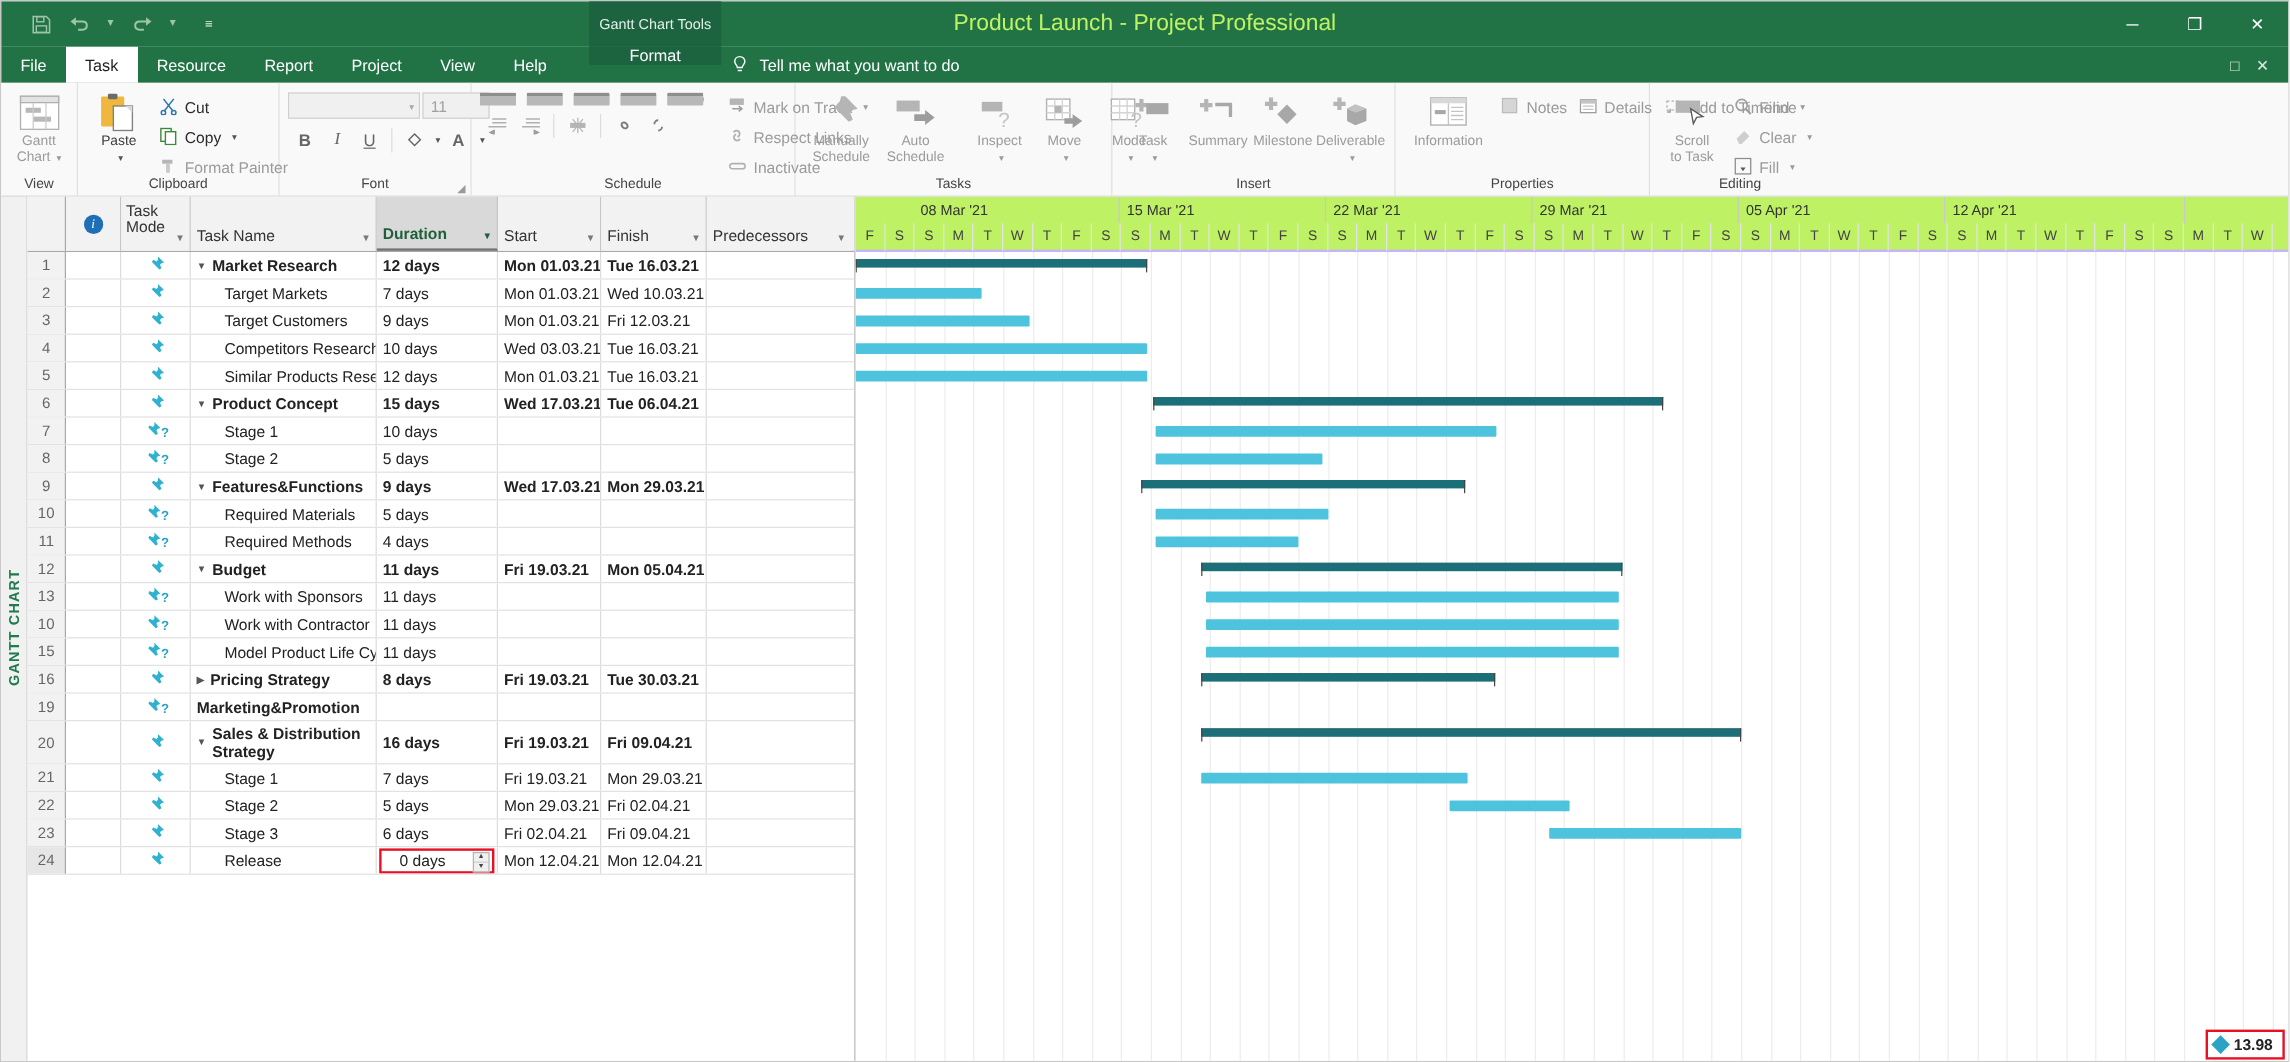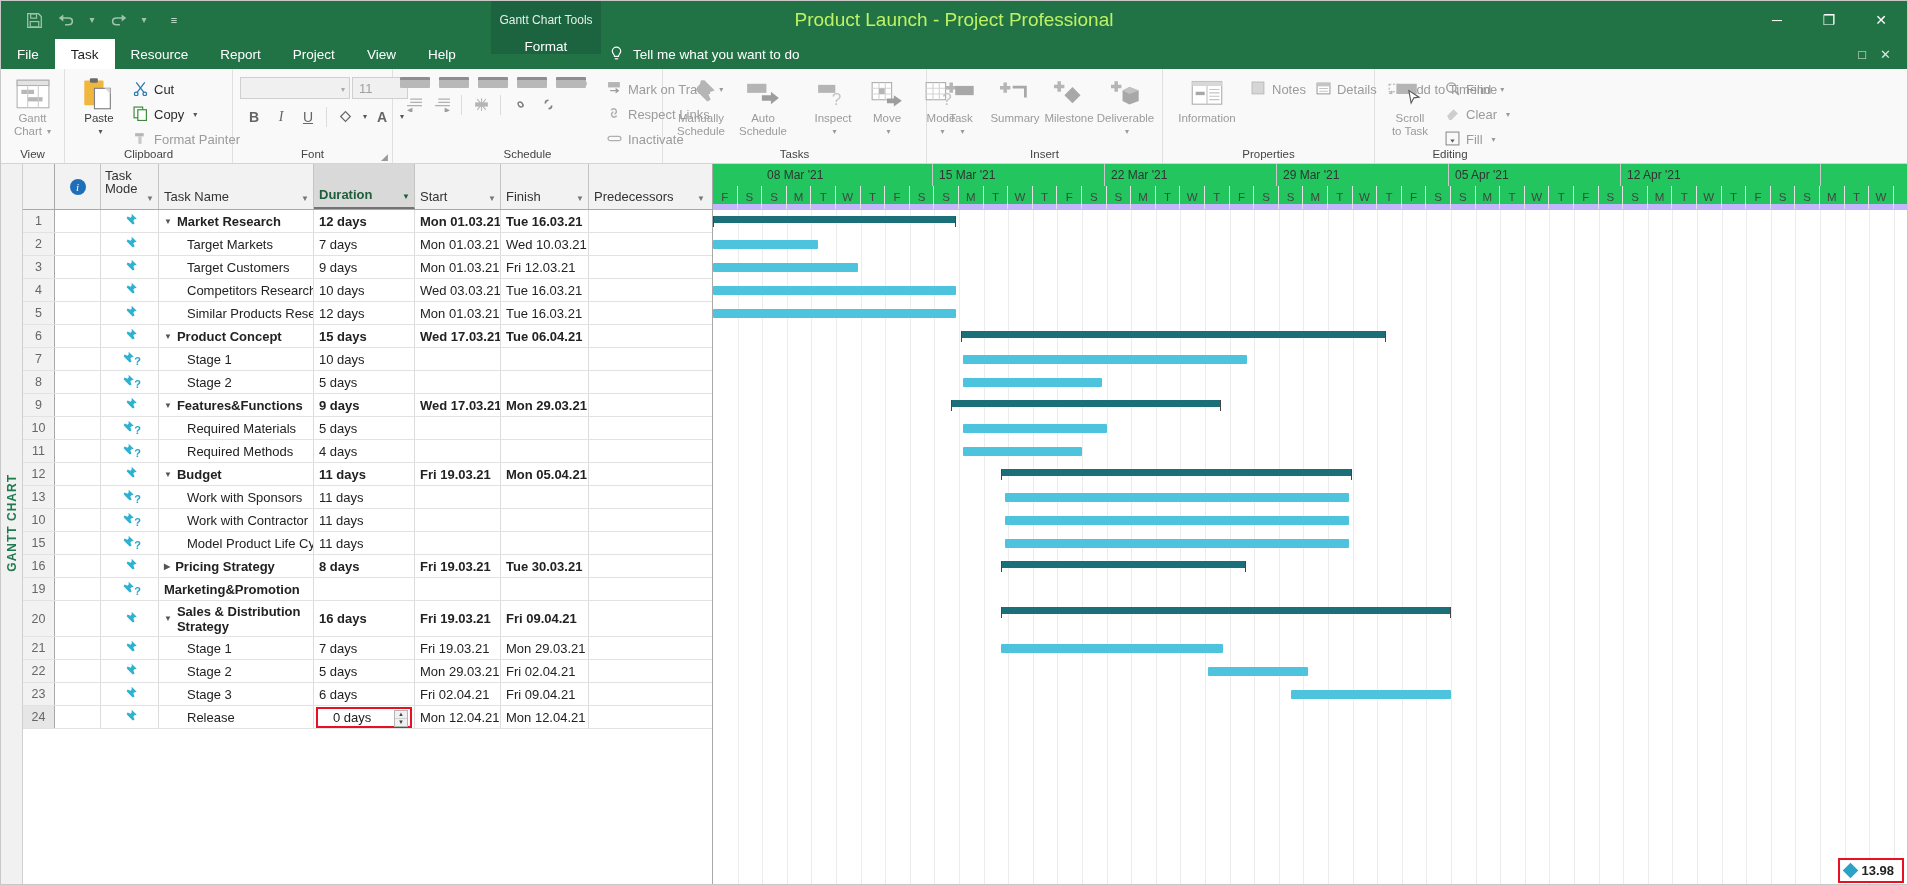--- a/index.html
+++ b/index.html
@@ -153,21 +153,21 @@
     position:relative; border:2px solid #e81123; background:#fff; width:100%;
     height:21px; display:flex; align-items:center; padding-left:15px; font-size:13px;
   }
   .spin { position:absolute; right:2px; top:1px; width:14px; height:17px;
           border:1px solid #b5b5b5; background:#f0f0f0; display:flex; flex-direction:column; }
   .spin div { flex:1; display:flex; align-items:center; justify-content:center; font-size:6px; color:#444; }
   .spin div:first-child { border-bottom:1px solid #cfcfcf; }
 
   
   .gantt { flex:1; position:relative; background:#fff; overflow:hidden; }
-  .g-hdr { height:46px; border-bottom:6px solid #c4b5fd; position:relative; background:#22c55e; }
+  .g-hdr { height:46px; border-bottom:2px solid #c4b5fd; position:relative; background:#bef264; }
   .g-week {
     position:absolute; top:0; height:22px; border-right:1px solid #c9c9c9;
     font-size:12px; color:#333; padding-left:6px; line-height:22px;
   }
   .g-days { position:absolute; top:22px; left:0; right:0; height:23px; }
   .g-day {
     position:absolute; top:0; height:23px; width:24.6px; text-align:center; line-height:23px;
     font-size:11.5px; color:#444; border-right:1px solid #e3e3e3;
   }
   .g-body { position:absolute; top:46px; left:0; right:0; bottom:0; }

